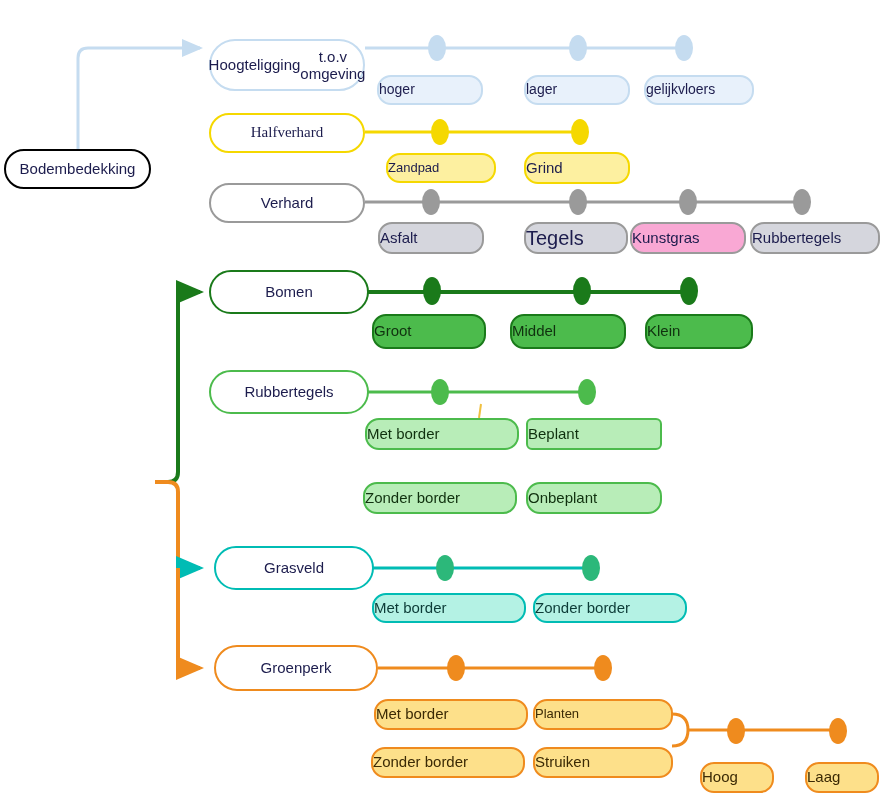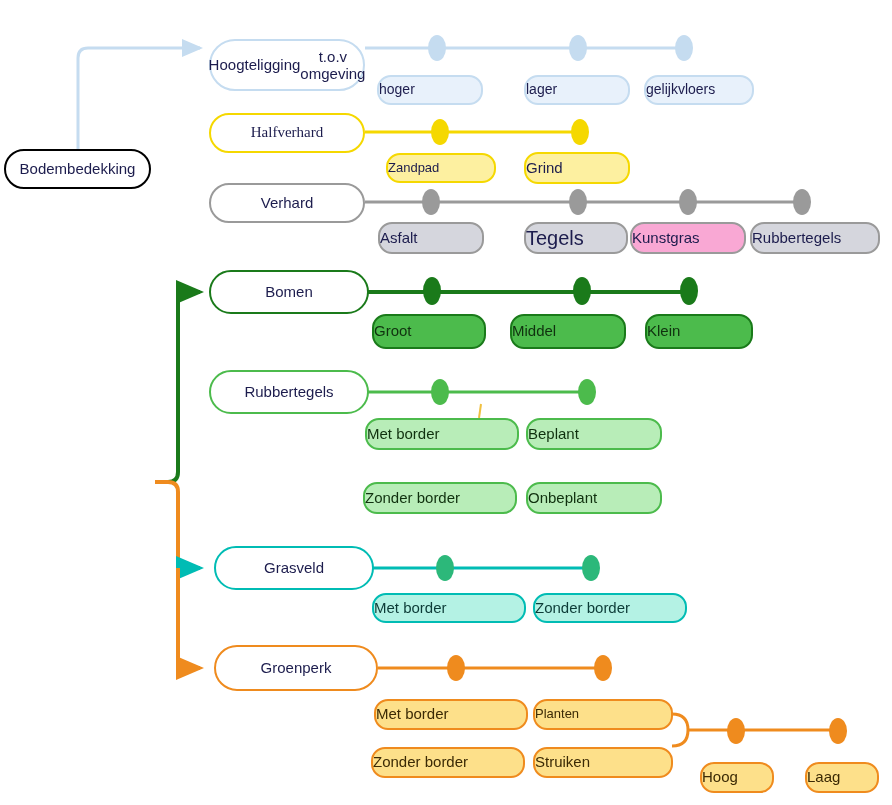--- a/index.html
+++ b/index.html
@@ -139,21 +139,21 @@
   <div class="leaf" style="left:645px;top:314px;width:108px;height:35px;border-color:#1a7a1a;background:#4cbb4c;color:#10310f;font-size:15px;">
     <span>Klein</span>
   </div>
 
   <div class="node" style="left:209px;top:370px;width:160px;height:44px;border-color:#4cbb4c;font-size:15px;">
     <span>Rubbertegels</span>
   </div>
   <div class="leaf" style="left:365px;top:418px;width:154px;height:32px;border-color:#4cbb4c;background:#b8edb8;color:#10310f;font-size:15px;">
     <span>Met border</span>
   </div>
-  <div class="leaf" style="left:526px;top:418px;width:136px;height:32px;border-color:#4cbb4c;background:#b8edb8;color:#10310f;font-size:15px;">
+  <div class="leaf" style="left:526px;top:418px;width:136px;height:32px;border-color:#4cbb4c;background:#b8edb8;color:#10310f;font-size:15px;border-radius:6px;">
     <span>Beplant</span>
   </div>
   <div class="leaf" style="left:363px;top:482px;width:154px;height:32px;border-color:#4cbb4c;background:#b8edb8;color:#10310f;font-size:15px;">
     <span>Zonder border</span>
   </div>
   <div class="leaf" style="left:526px;top:482px;width:136px;height:32px;border-color:#4cbb4c;background:#b8edb8;color:#10310f;font-size:15px;">
     <span>Onbeplant</span>
   </div>
 
   <div class="node" style="left:214px;top:546px;width:160px;height:44px;border-color:#00bcb4;font-size:15px;">

